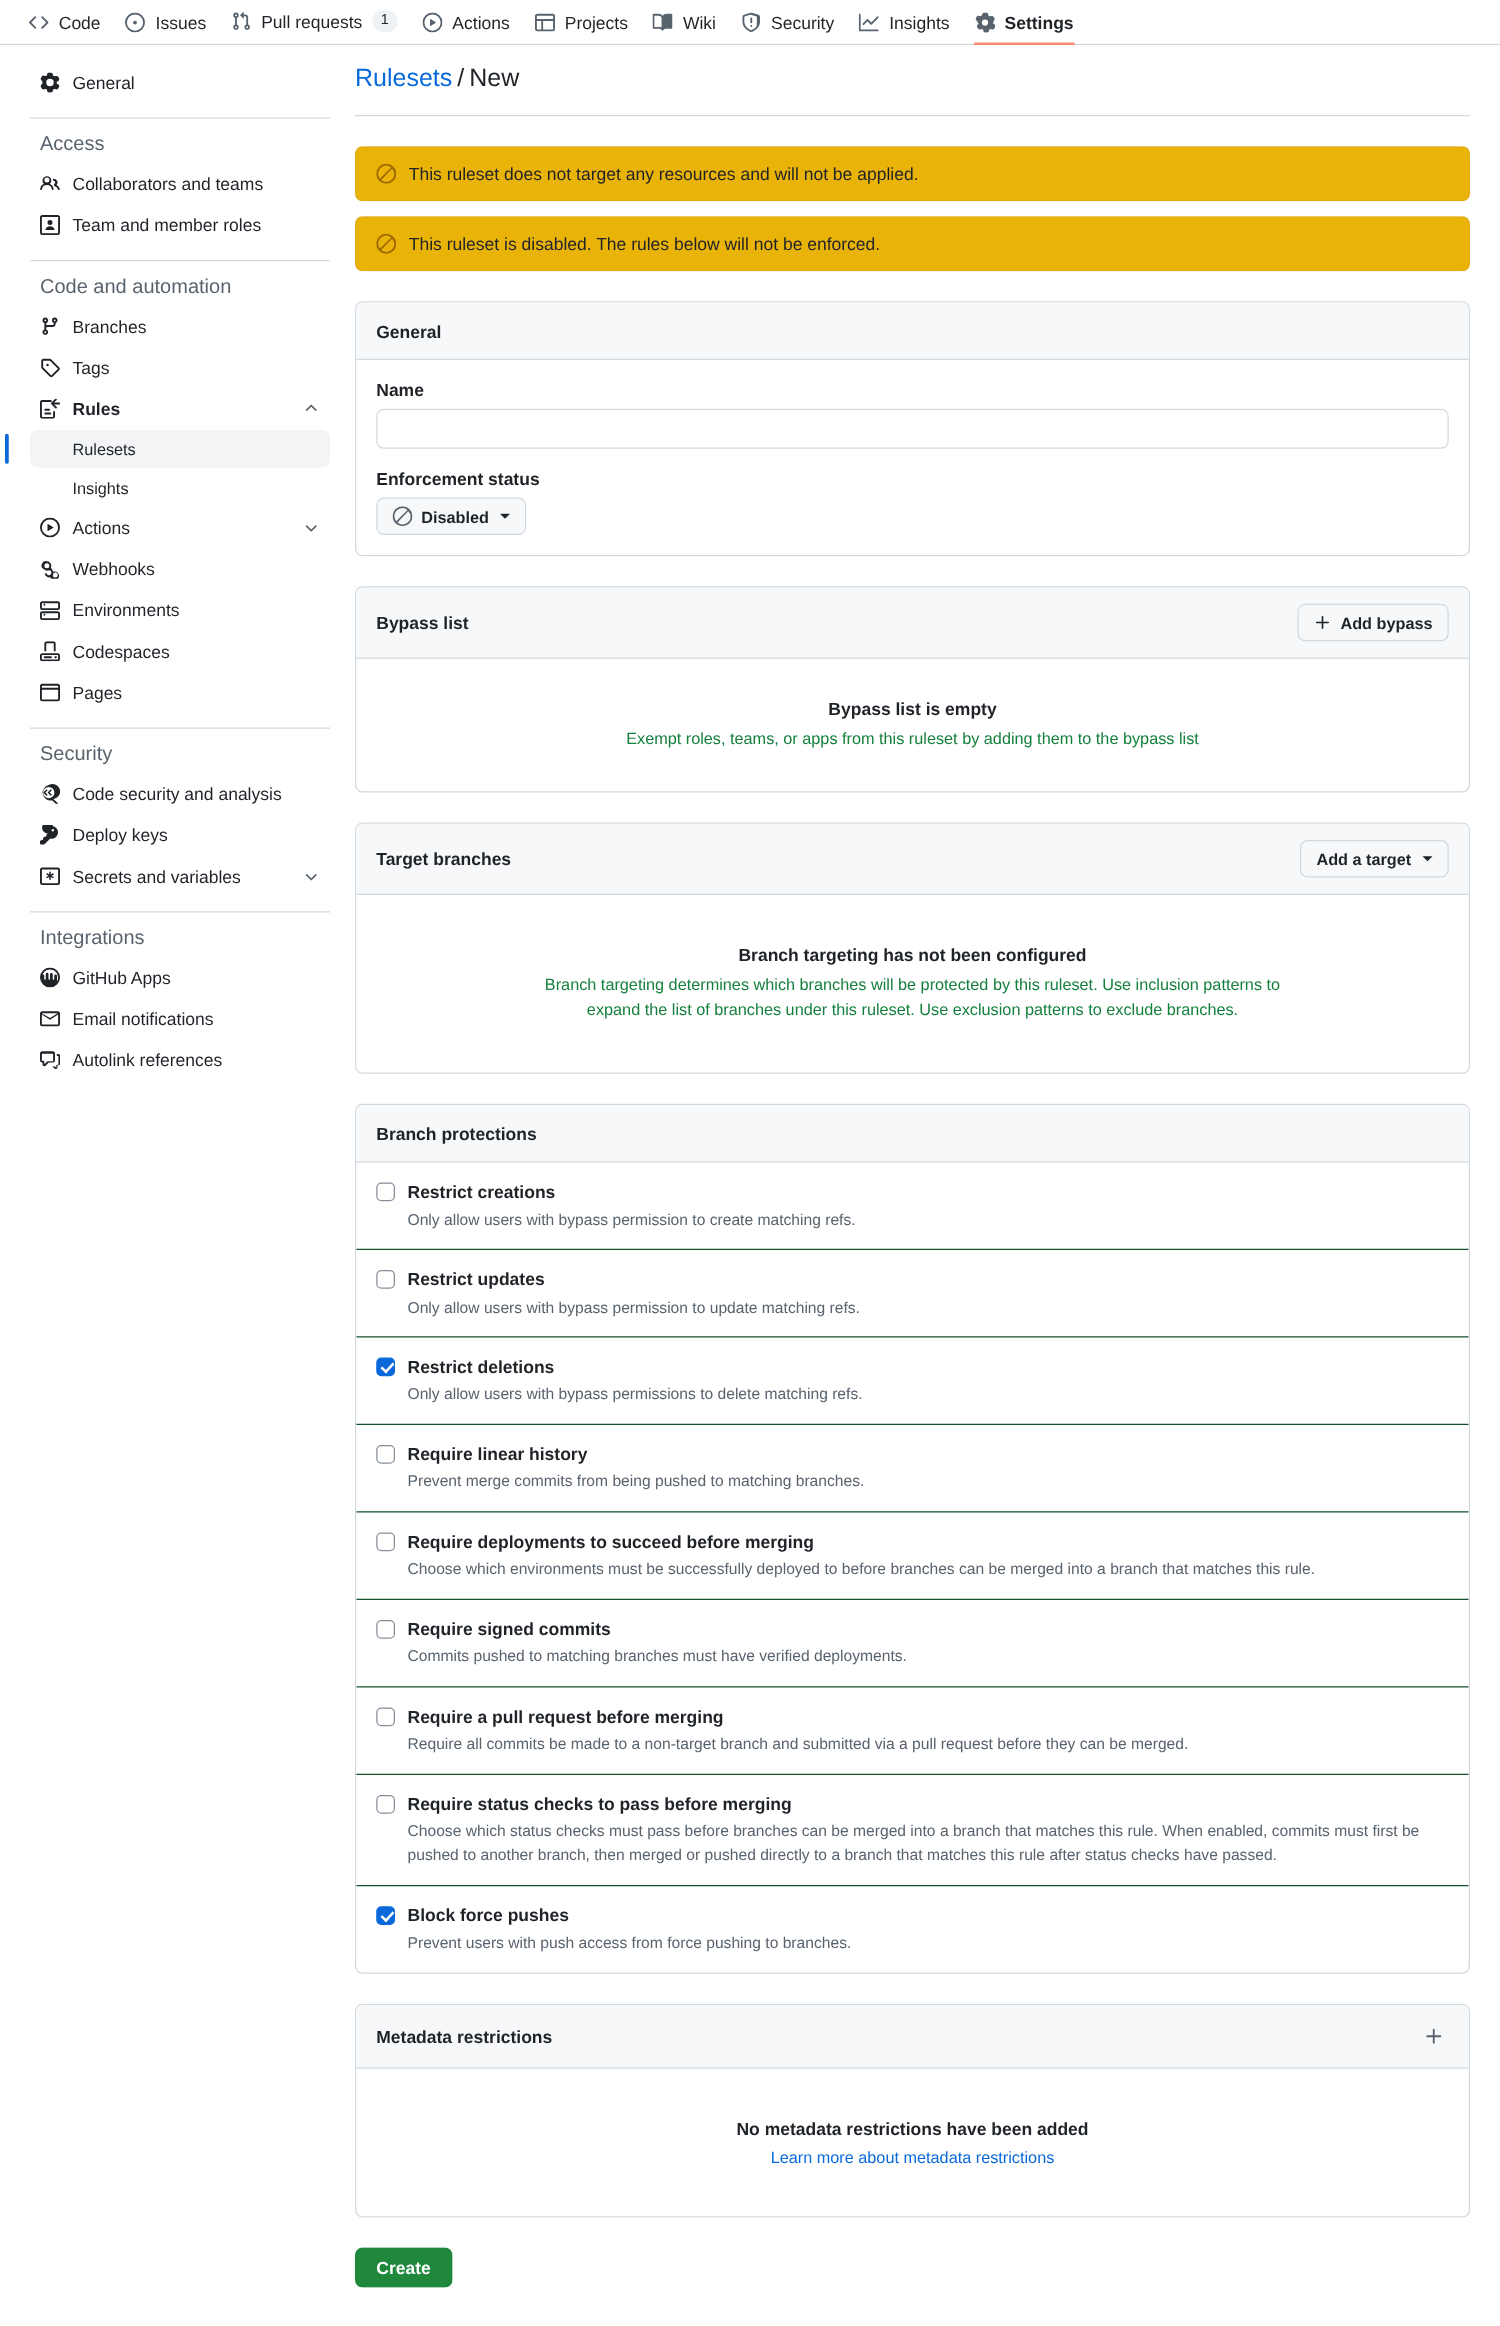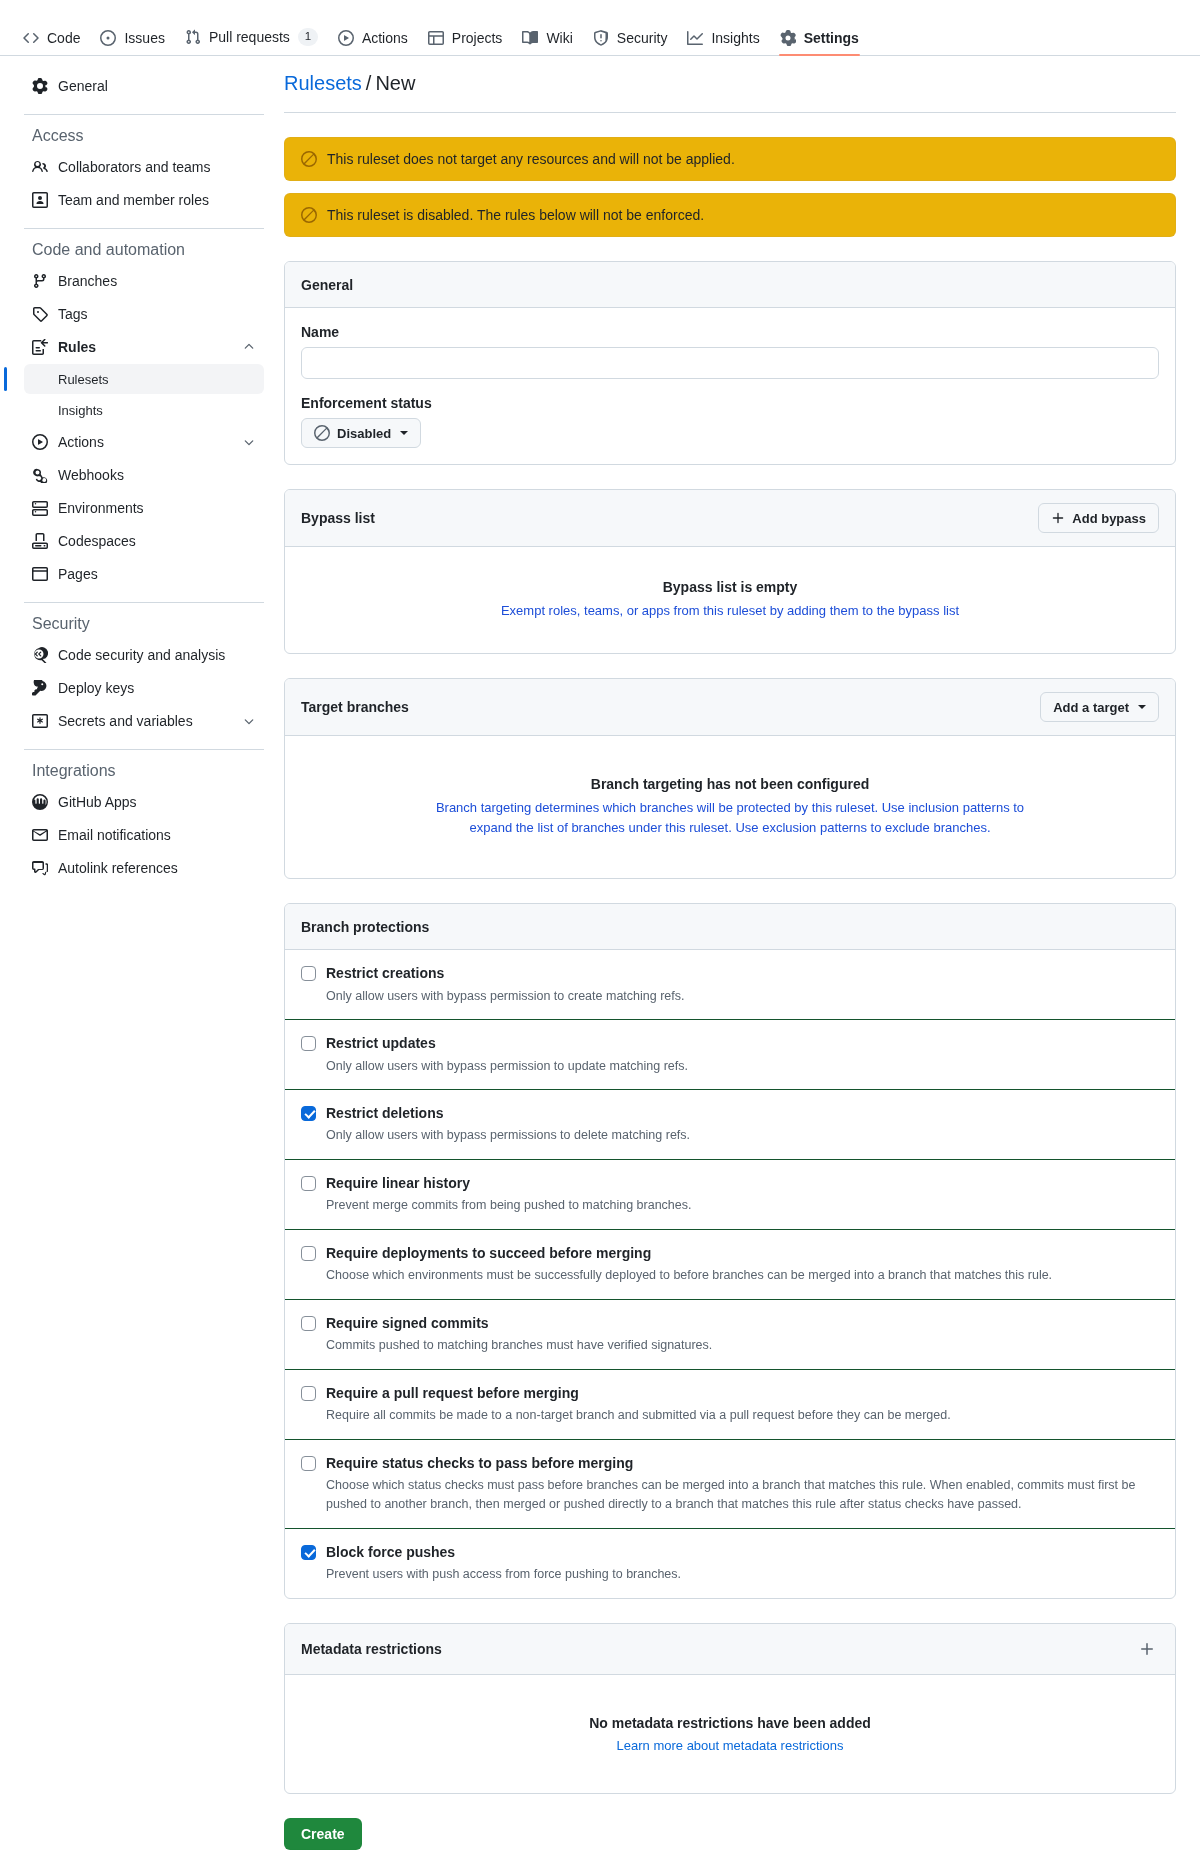--- a/index.html
+++ b/index.html
@@ -7,21 +7,21 @@
     margin: 0; padding: 0;
     background: #ffffff;
     font-family: "Liberation Sans", sans-serif;
     color: #1f2328;
     -webkit-font-smoothing: antialiased;
   }
   body { width: 1200px; min-height: 1861px; position: relative; font-size: 14px; }
 
   
   .repo-nav {
-    height: 56px;
+    height: 36px;
     display: flex;
     align-items: flex-end;
     gap: 2px;
     padding: 0 14px;
     border-bottom: 1px solid #d1d9e0;
     background: #ffffff;
   }
   .repo-tab {
     display: flex; align-items: center; gap: 8px;
     padding: 0 9px 9px 9px;
@@ -103,21 +103,21 @@
     background: #f6f8fa; border-bottom: 1px solid #d1d9e0;
     padding: 13px 16px; font-size: 14px; font-weight: 600;
     display: flex; align-items: center; justify-content: space-between;
     min-height: 46px;
   }
   .box-body { padding: 16px; }
   .box-blank {
     padding: 32px 16px; text-align: center;
   }
   .blank-title { font-size: 14px; font-weight: 600; margin-bottom: 6px; }
-  .blank-desc { font-size: 13px; color: #1d4ed8; line-height: 1.55; max-width: 600px; margin: 0 auto; }
+  .blank-desc { font-size: 13px; color: #15803d; line-height: 1.55; max-width: 600px; margin: 0 auto; }
   .blank-link { color: #0969da; text-decoration: none; font-size: 13px; cursor: pointer; }
 
   
   .field-label { font-size: 14px; font-weight: 600; margin-bottom: 7px; display: block; }
   .text-input {
     width: 100%; height: 32px;
     border: 1px solid #d1d9e0; border-radius: 6px;
     padding: 5px 12px; font-size: 14px;
     font-family: "Liberation Sans", sans-serif;
     background: #ffffff; color: #1f2328; outline: none;
@@ -561,21 +561,21 @@
             <input type="checkbox" class="cb" style="">
             <div class="rule-text">
               <div class="rule-title">Require deployments to succeed before merging</div>
               <div class="rule-desc">Choose which environments must be successfully deployed to before branches can be merged into a branch that matches this rule.</div>
             </div>
           </div>
           <div class="rule-row">
             <input type="checkbox" class="cb" style="">
             <div class="rule-text">
               <div class="rule-title">Require signed commits</div>
-              <div class="rule-desc">Commits pushed to matching branches must have verified signatures.</div>
+              <div class="rule-desc">Commits pushed to matching branches must have verified deployments.</div>
             </div>
           </div>
           <div class="rule-row">
             <input type="checkbox" class="cb" style="">
             <div class="rule-text">
               <div class="rule-title">Require a pull request before merging</div>
               <div class="rule-desc">Require all commits be made to a non-target branch and submitted via a pull request before they can be merged.</div>
             </div>
           </div>
           <div class="rule-row">

